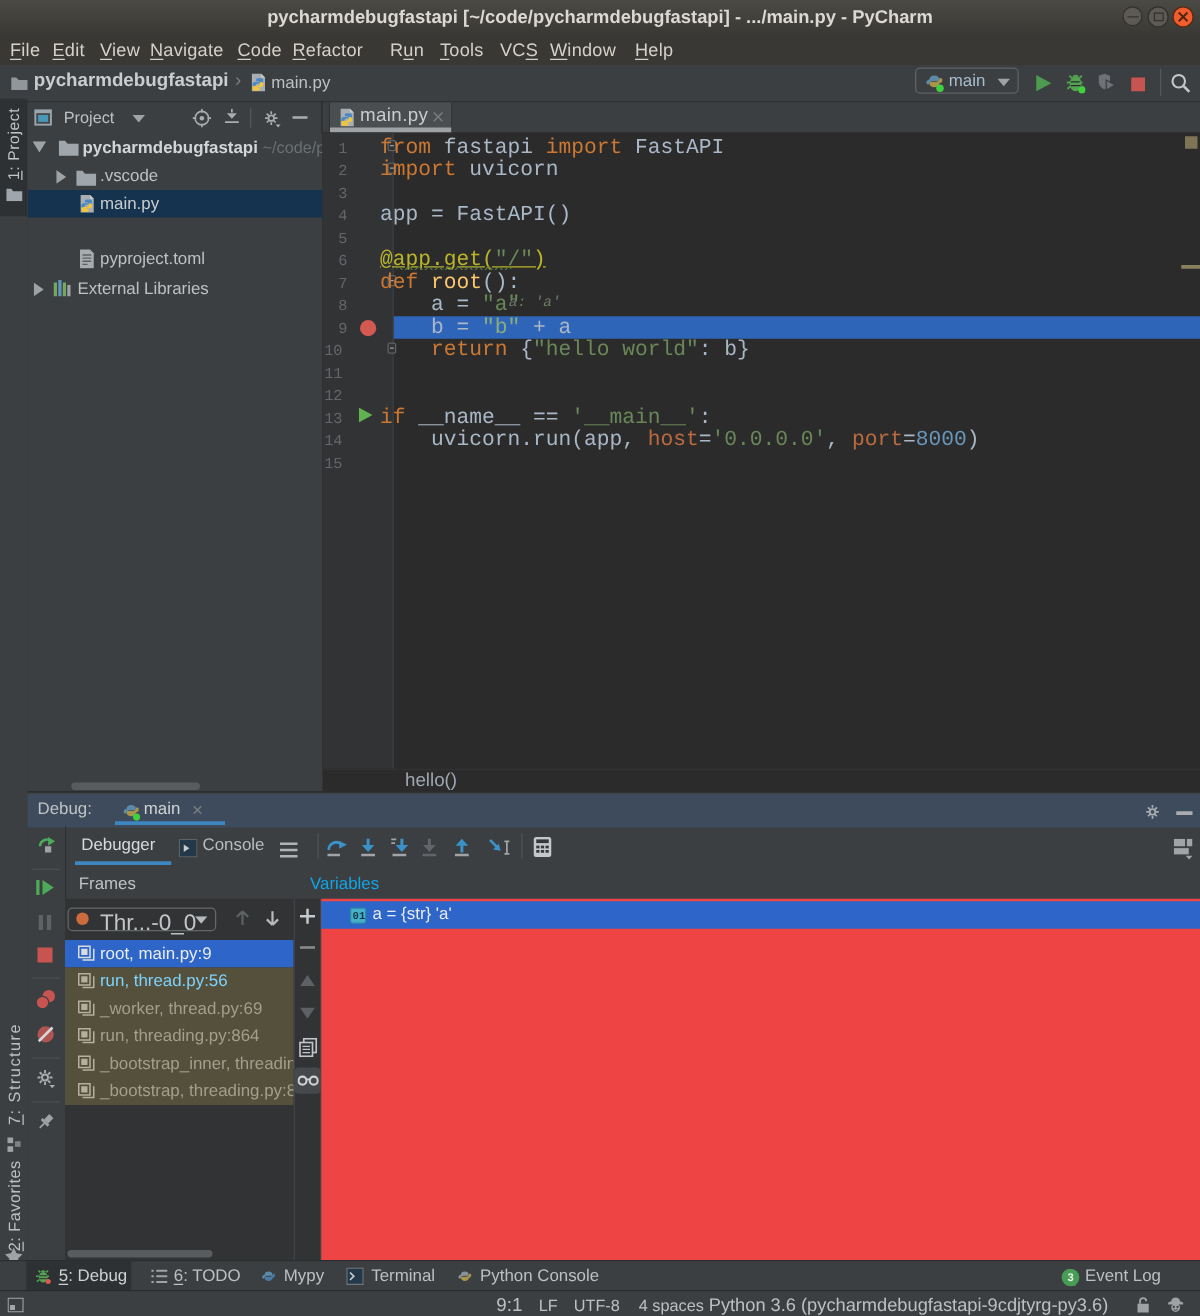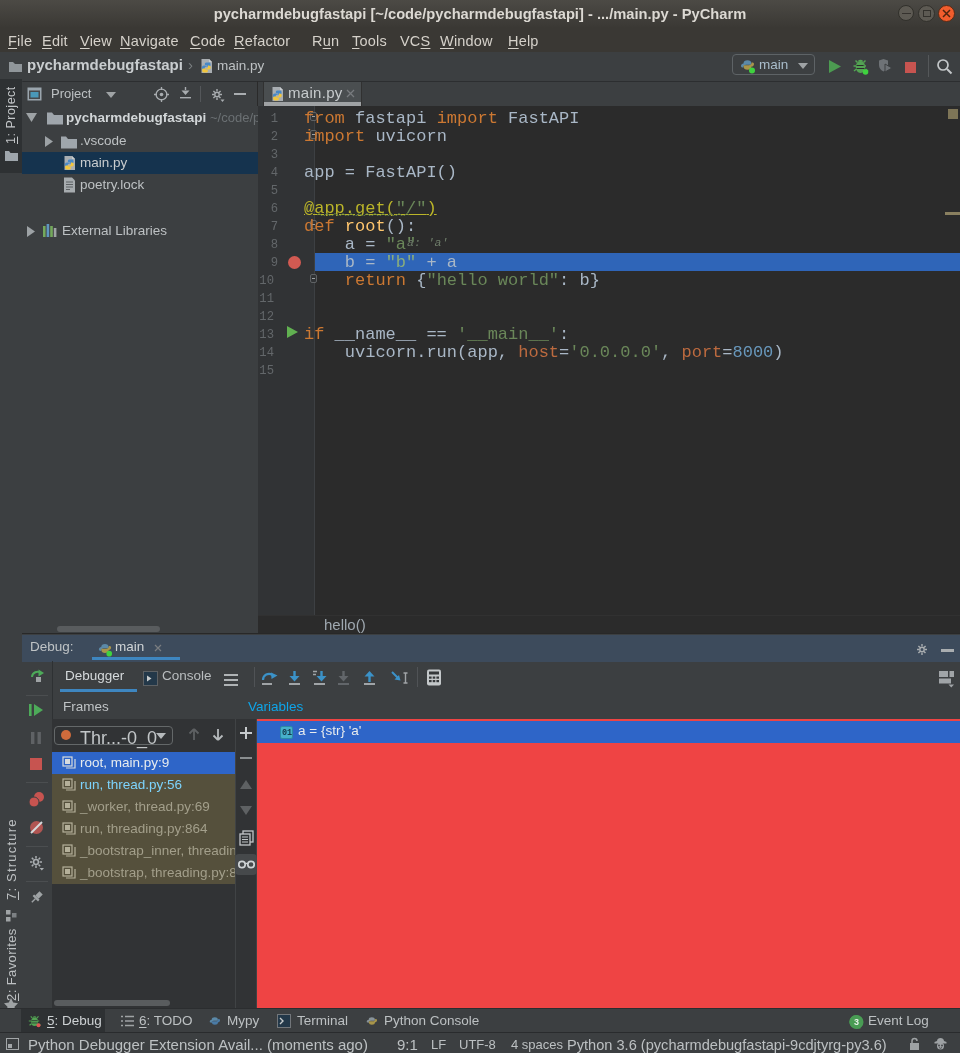--- a/index.html
+++ b/index.html
@@ -208,26 +208,26 @@
   <svg class="a" style="left:40px;top:3px" width="15" height="16" viewBox="0 0 15 16">
    <path d="M2.5 1 h7.5 l3 3 v11 h-10.5 z" fill="#a9aeb2"></path>
    <path d="M10 1 l3 3 h-3 z" fill="#c8cccf"></path>
    <g transform="translate(2,4.5)">
     <path fill="#4788c7" d="M5.5 0 C3.8 0 3.9.8 3.9 1.4 v1.1 h2.4 v.5 H2.9 C1.7 3 1 3.7 1 5 c0 1.3.7 2 1.8 2 h.9 V5.8 C3.7 4.8 4.5 4 5.5 4 h2.6 c.8 0 1.4-.6 1.4-1.4 V1.4 C9.5.6 8.8 0 7.9 0 z"></path>
     <path fill="#f2c63c" d="M5.2 10 c1.7 0 1.6-.8 1.6-1.4 V7.5 H4.4 V7 h3.4 c1.2 0 1.9-.7 1.9-2 0-1.3-.7-2-1.8-2 h-.9 v1.2 c0 1-.8 1.8-1.8 1.8 H2.6 c-.8 0-1.4.6-1.4 1.4 v1.2 c0 .8.7 1.4 1.6 1.4 z"></path>
    </g>
  </svg>
   <span class="tx" style="left:58px;color:#c9cdcf">main.py</span>
  </div>
- <div class="trow" style="top:68px">
+ <div class="trow" style="top:90px">
   <svg class="a" style="left:41px;top:3px" width="13" height="16" viewBox="0 0 13 16">
    <path d="M1 0.5 h8 l3 3 v12 h-11 z" fill="#a7acaf"></path>
    <path d="M3 5 h7 M3 7.5 h7 M3 10 h7 M3 12.5 h4" stroke="#5d6164" stroke-width="1.1"></path>
   </svg>
-  <span class="tx" style="left:58px">poetry.lock</span>
+  <span class="tx" style="left:58px">pyproject.toml</span>
  </div>
  <div class="trow" style="top:114px">
   <svg class="a" style="left:5px;top:6px" width="8" height="11">
         <path d="M0 0 L8 5.5 L0 11 z" fill="#9da2a5"></path>
       </svg>
   <svg class="a" style="left:20px;top:3px" width="15" height="15" viewBox="0 0 15 15">
    <rect x="1" y="3" width="2.6" height="11" fill="#74a85c"></rect>
    <rect x="4.6" y="1" width="2.6" height="13" fill="#6096c0"></rect>
    <rect x="8.2" y="3" width="2.6" height="11" fill="#74a85c"></rect>
    <rect x="11.8" y="5" width="2.6" height="9" fill="#9fa3a5"></rect>
@@ -535,21 +535,20 @@
   <circle cx="7.5" cy="7" r="7" fill="#499c54"></circle>
   <text x="7.5" y="10.2" text-anchor="middle" font-size="9" font-weight="bold" fill="#e8f2e8" font-family="Liberation Sans">3</text>
  </svg>
  <span style="left:868px">Event Log</span>
 </div>
 <div class="a" id="status">
  <svg class="a" style="left:6px;top:5px" width="13" height="12" viewBox="0 0 13 12">
   <rect x="0.5" y="0.5" width="12" height="11" fill="none" stroke="#a2a6a8"></rect>
   <rect x="2" y="6" width="4" height="4" fill="#a2a6a8"></rect>
  </svg>
- <span style="left:28px;top:3px;font-size:15px">Python Debugger Extension Avail... (moments ago)</span>
  <span style="left:397px;top:3px;font-size:15px">9:1</span>
  <span style="left:431px;font-size:13px">LF</span>
  <span style="left:459px;font-size:13px">UTF-8</span>
  <span style="left:511px;font-size:13px">4 spaces</span>
  <span style="left:567px;top:3.5px;font-size:14.6px">Python 3.6 (pycharmdebugfastapi-9cdjtyrg-py3.6)</span>
  <svg class="a" style="left:908px;top:4px" width="13" height="14" viewBox="0 0 13 14">
   <rect x="2" y="6" width="9" height="7" fill="#9ea2a4"></rect>
   <path d="M4 6 V4 a2.5 2.5 0 0 1 5 0" fill="none" stroke="#9ea2a4" stroke-width="1.5"></path>
  </svg>
  <svg class="a" style="left:933px;top:3px" width="15" height="15" viewBox="0 0 15 15">

